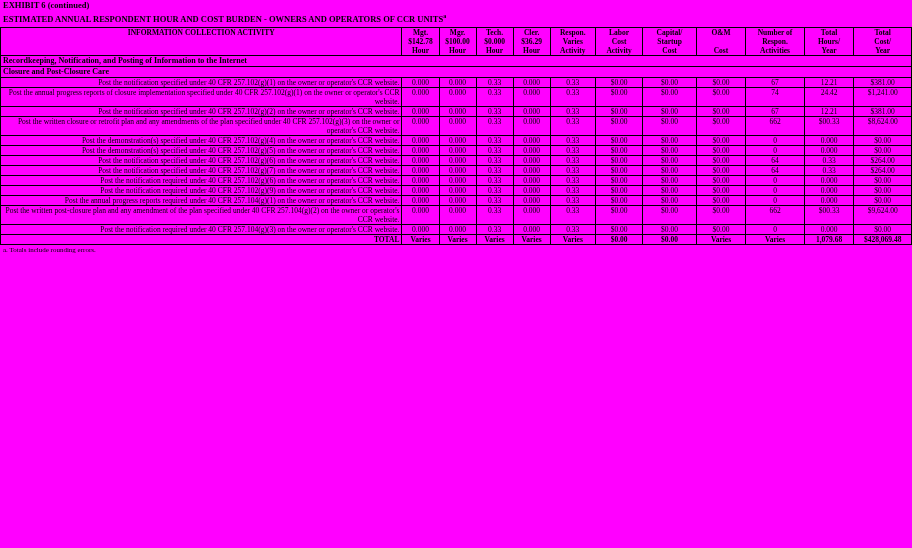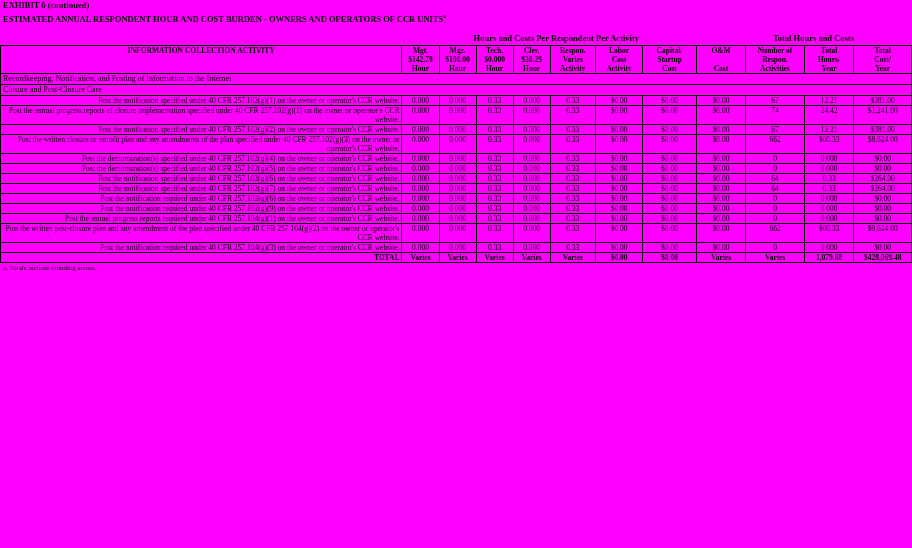--- a/index.html
+++ b/index.html
@@ -52,44 +52,39 @@
   th.desc-head{
     text-align:center;
     font-weight:bold;
     vertical-align:bottom;
     font-size:8px;
     padding-bottom:1px;
   }
   td.num{text-align:center;}
   td.desc{text-align:right;}
   tr.section td{
-    font-weight:normal;
+    font-weight:bold;
     font-size:8px;
     line-height:10px;
     text-align:left;
   }
   tr.total td{font-weight:bold;text-align:center;}
   tr.total td.totlabel{text-align:right;font-weight:bold;}
   .fn{font-size:7px;padding-left:3px;margin-top:1px;}
 </style>
 </head>
 <body>
 
 <div class="page">
 
   <div class="hdr">
     <div class="line exh">EXHIBIT 6 (continued)</div>
     <div class="line"><span>ESTIMATED ANNUAL RESPONDENT HOUR AND COST BURDEN - OWNERS AND OPERATORS OF CCR UNITS</span><span class="sup">a</span></div>
   </div>
 
-  <div class="bandrow">
-    <div class="band-left"></div>
-    <div class="band-mid">Hours and Costs Per Respondent Per Activity</div>
-    <div class="band-right">Total Hours and Costs</div>
-  </div>
 
   <table class="main">
     <colgroup>
       <col style="width:390px">
       <col style="width:36px">
         <col style="width:36px">
         <col style="width:36px">
         <col style="width:36px">
       <col style="width:44px">
         <col style="width:46px">

